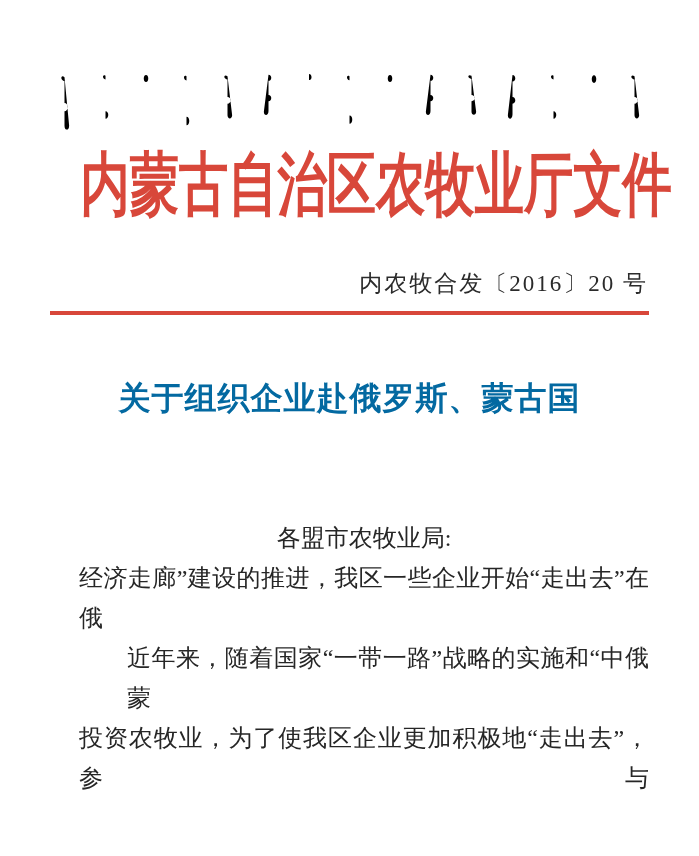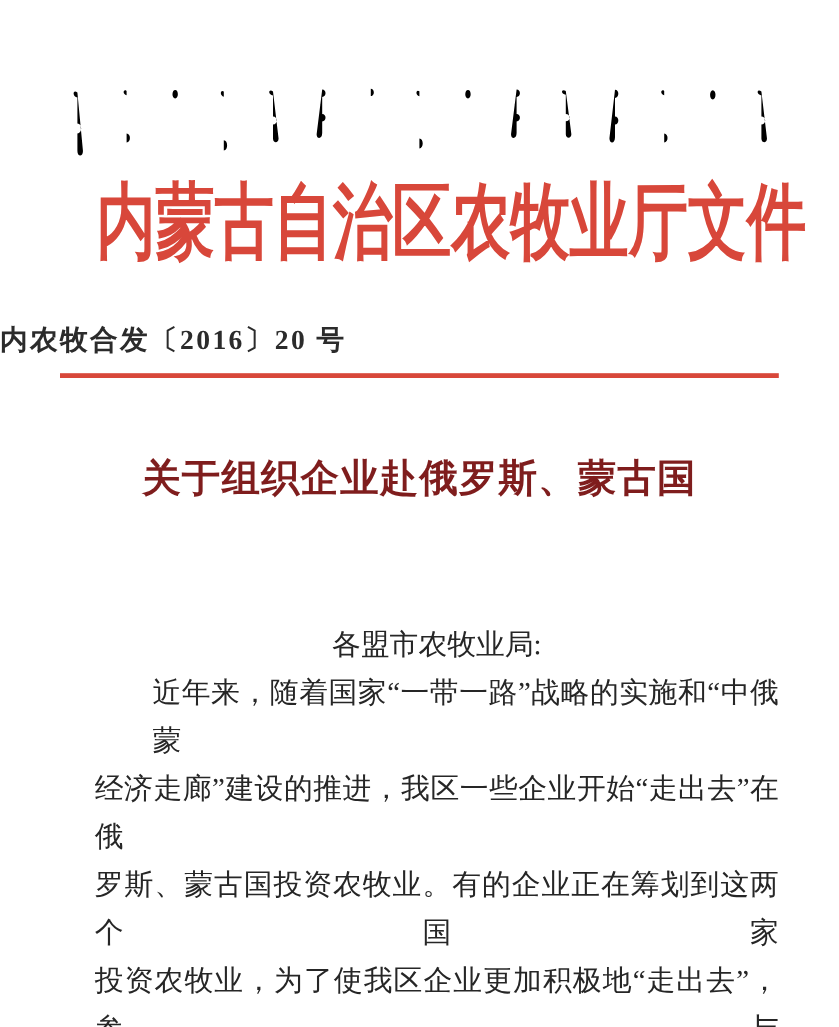--- a/index.html
+++ b/index.html
@@ -40,25 +40,24 @@
     transform: scale(0.77, 1.08);
     transform-origin: center top;
   }
 
   
   .doc-number {
     position: absolute;
     top: 268px;
     left: 0;
     width: 648px;
-    text-align: left;
+    text-align: right;
     font-size: 23px;
     color: #2b2b2b;
     letter-spacing: 2px;
-    font-weight: bold;
   }
 
   
   .red-rule {
     position: absolute;
     top: 311px;
     left: 50px;
     width: 599px;
     height: 4px;
     background: #d8473a;
@@ -66,21 +65,21 @@
 
   
   .notice-title {
     position: absolute;
     top: 366px;
     left: 0;
     width: 699px;
     text-align: center;
     font-size: 32px;
     font-weight: bold;
-    color: #7f1d1d;
+    color: #0369a1;
     line-height: 64px;
     letter-spacing: 1px;
   }
 
   
   .doc-body {
     position: absolute;
     top: 518px;
     left: 79px;
     width: 570px;
@@ -173,20 +172,19 @@
   <div class="doc-number">内农牧合发〔2016〕20 号</div>
 
   <div class="red-rule"></div>
 
   <div class="notice-title">
     <div>关于组织企业赴俄罗斯、蒙古国</div>
   </div>
 
   <div class="doc-body">
     <div class="salutation">各盟市农牧业局:</div>
+    <div class="bline">经济走廊”建设的推进，我区一些企业开始“走出去”在俄</div>
     <div class="bline indent">近年来，随着国家“一带一路”战略的实施和“中俄蒙</div>
-    <div class="bline">经济走廊”建设的推进，我区一些企业开始“走出去”在俄</div>
-    <div class="bline">罗斯、蒙古国投资农牧业。有的企业正在筹划到这两个国家</div>
     <div class="bline">投资农牧业，为了使我区企业更加积极地“走出去”，参与</div>
 
   </div>
 
 </div>
 
 </body></html>

